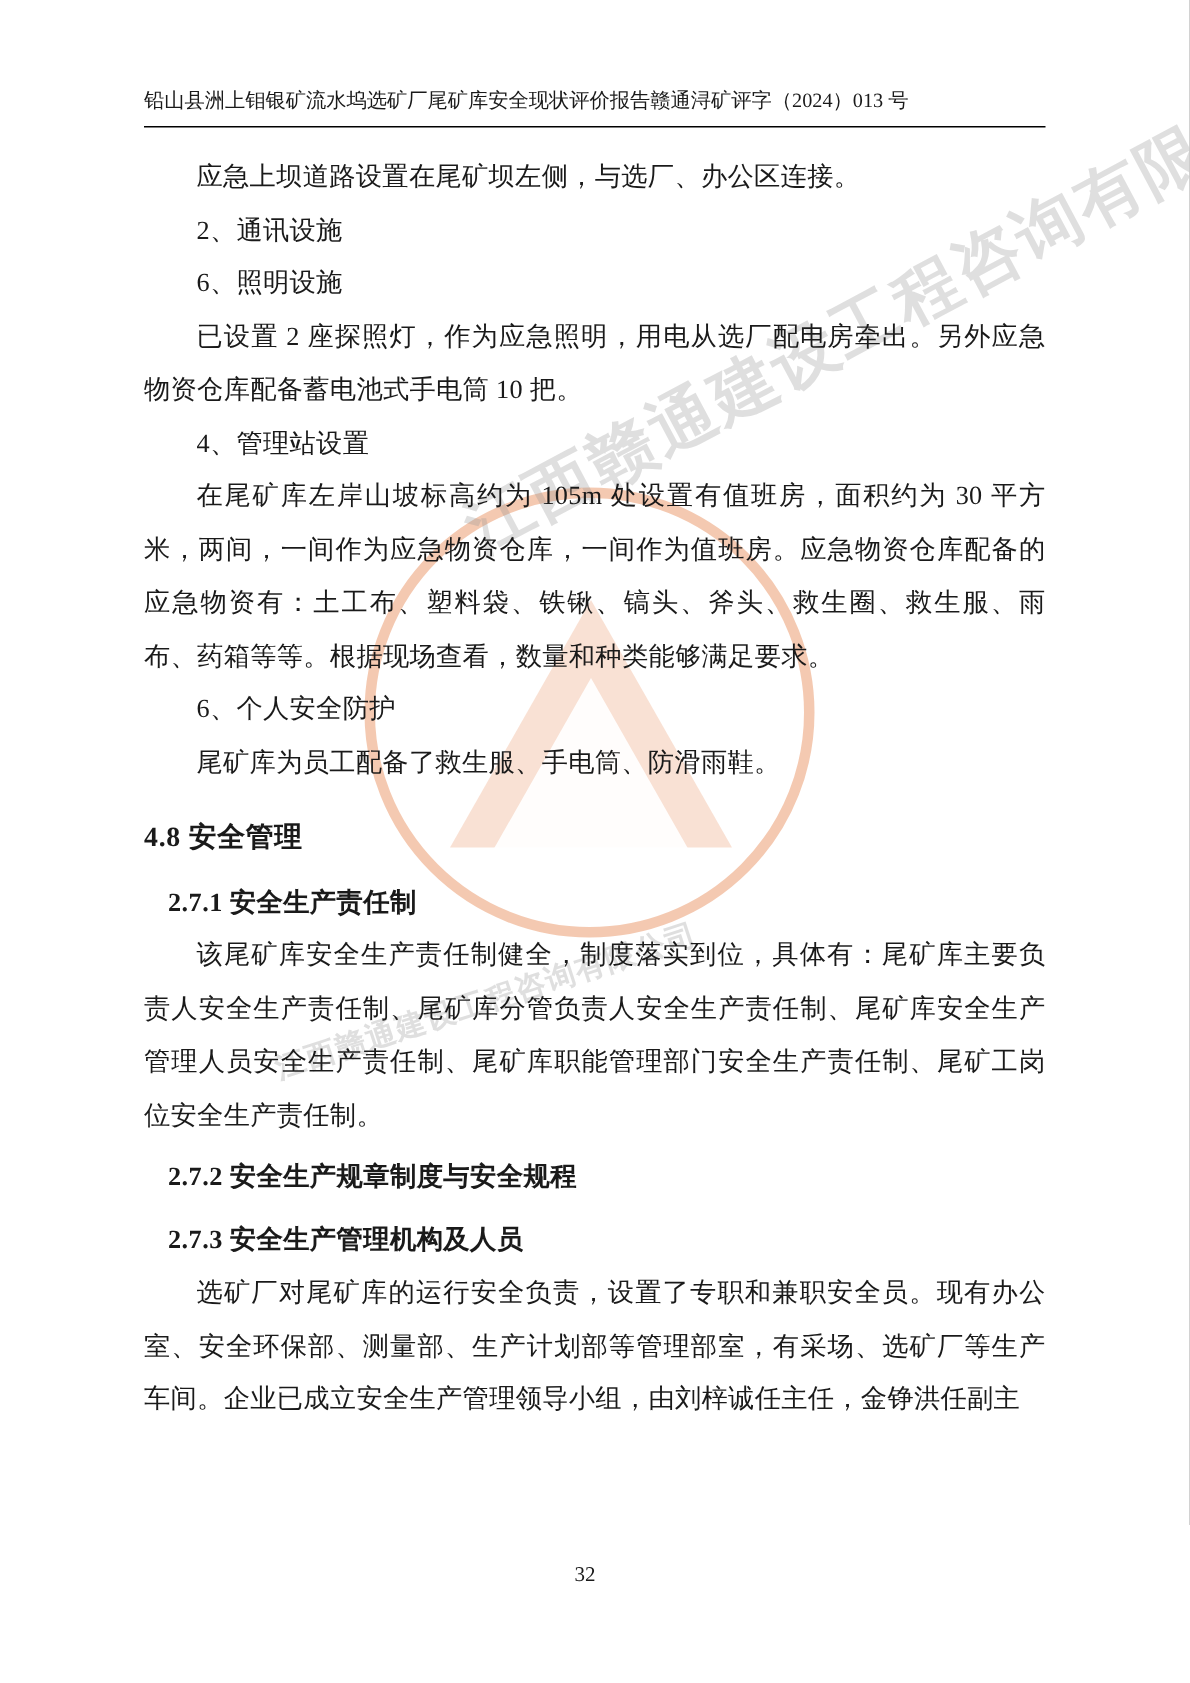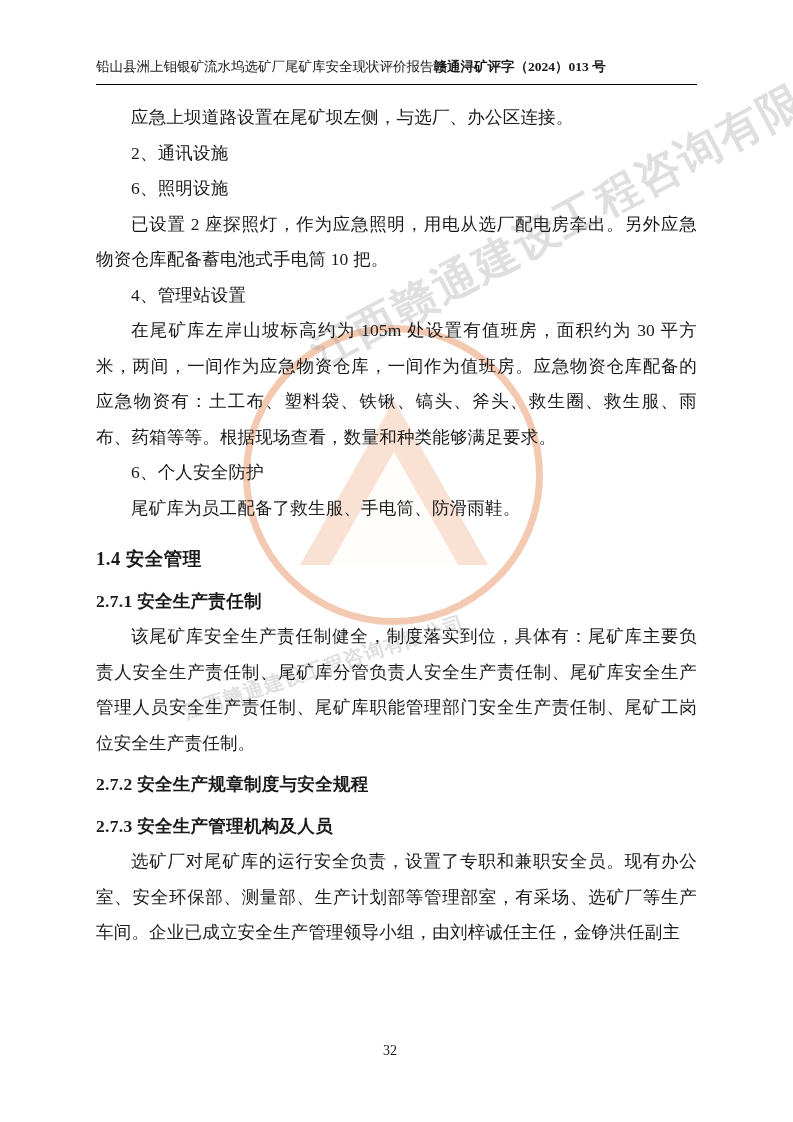--- a/index.html
+++ b/index.html
@@ -88,21 +88,21 @@
     padding: 0 96px;
     box-sizing: border-box;
     display: flex;
     justify-content: space-between;
     align-items: baseline;
     font-size: 13.5px;
     color: #1a1a1a;
     z-index: 10;
   }
   .header-left { white-space: nowrap; }
-  .header-right { white-space: nowrap; font-weight: bold; }
+  .header-right { white-space: nowrap; }
   .header-rule {
     position: absolute;
     left: 96px;
     top: 84px;
     width: 601px;
     height: 1px;
     background: #000000;
     z-index: 10;
   }
 
@@ -124,21 +124,21 @@
     letter-spacing: 0.2px;
   }
   h2.sec {
     margin: 16px 0 0 0;
     font-size: 18.5px;
     font-weight: bold;
     letter-spacing: 0.5px;
     line-height: 35.5px;
   }
   h3.subsec {
-    margin: 6px 0 0 0;
+    margin: 6px 0 0 16px;
     font-size: 17.5px;
     font-weight: bold;
     letter-spacing: 0.3px;
     line-height: 35.5px;
   }
 
   
   .pagenum {
     position: absolute;
     left: 0;
@@ -171,21 +171,21 @@
   <div class="content">
     <p class="body">应急上坝道路设置在尾矿坝左侧，与选厂、办公区连接。</p>
     <p class="body">2、通讯设施</p>
     <p class="body">6、照明设施</p>
     <p class="body">已设置 2 座探照灯，作为应急照明，用电从选厂配电房牵出。另外应急物资仓库配备蓄电池式手电筒 10 把。</p>
     <p class="body">4、管理站设置</p>
     <p class="body">在尾矿库左岸山坡标高约为 105m 处设置有值班房，面积约为 30 平方米，两间，一间作为应急物资仓库，一间作为值班房。应急物资仓库配备的应急物资有：土工布、塑料袋、铁锹、镐头、斧头、救生圈、救生服、雨布、药箱等等。根据现场查看，数量和种类能够满足要求。</p>
     <p class="body">6、个人安全防护</p>
     <p class="body">尾矿库为员工配备了救生服、手电筒、防滑雨鞋。</p>
 
-    <h2 class="sec">1.4 安全管理</h2>
+    <h2 class="sec">4.8 安全管理</h2>
 
     <h3 class="subsec">2.7.1 安全生产责任制</h3>
     <p class="body">该尾矿库安全生产责任制健全，制度落实到位，具体有：尾矿库主要负责人安全生产责任制、尾矿库分管负责人安全生产责任制、尾矿库安全生产管理人员安全生产责任制、尾矿库职能管理部门安全生产责任制、尾矿工岗位安全生产责任制。</p>
 
     <h3 class="subsec">2.7.2 安全生产规章制度与安全规程</h3>
 
     <h3 class="subsec">2.7.3 安全生产管理机构及人员</h3>
     <p class="body">选矿厂对尾矿库的运行安全负责，设置了专职和兼职安全员。现有办公室、安全环保部、测量部、生产计划部等管理部室，有采场、选矿厂等生产车间。企业已成立安全生产管理领导小组，由刘梓诚任主任，金铮洪任副主</p>
   </div>
 

